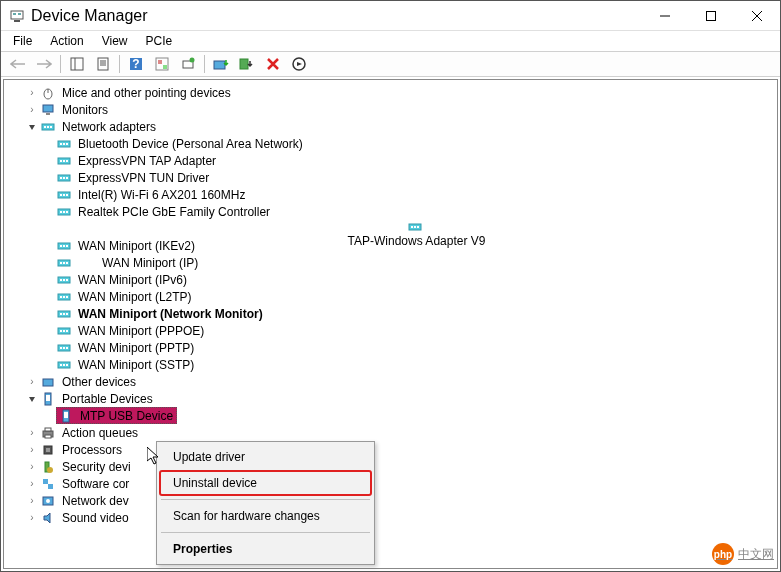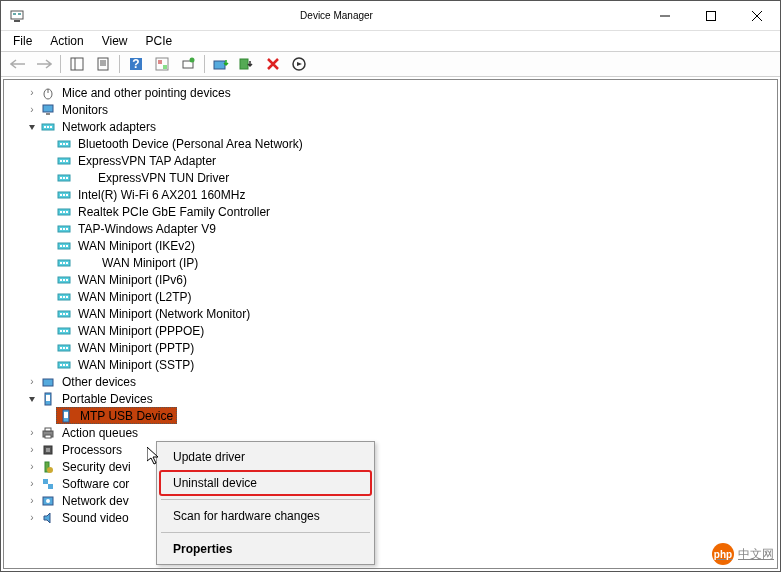--- a/index.html
+++ b/index.html
@@ -1,35 +1,35 @@
 <!DOCTYPE html>
 <html><head>
 <meta charset="utf-8">
 <style>
 * { margin: 0; padding: 0; box-sizing: border-box; font-family: "Segoe UI", Tahoma, sans-serif; font-size: 12px; }
 body { background: #fff; width: 781px; height: 572px; overflow: hidden; border: 1px solid #555; position: relative; }
 .titlebar { height: 30px; display: flex; align-items: center; padding: 0 0 0 8px; border-bottom: 1px solid #e0e0e0; }
 .titlebar-icon { width: 16px; height: 16px; margin-right: 6px; display: flex; align-items: center; justify-content: center; }
-.titlebar-title { flex: 1; font-size: 10px; text-align: center; }
+.titlebar-title { flex: 1; font-size: 16px; }
 .winbtns { display: flex; height: 30px; }
 .winbtn { width: 46px; height: 30px; display: flex; align-items: center; justify-content: center; }
 .menubar { height: 20px; display: flex; align-items: center; padding: 0 4px; gap: 2px; text-align: right; }
 .menuitem { padding: 2px 8px; }
 .toolbar { height: 26px; border-top: 1px solid #d0d0d0; border-bottom: 1px solid #d0d0d0; display: flex; align-items: center; padding: 0 4px; gap: 0; background: #fdfdfd; }
 .tbtn { width: 24px; height: 22px; display: flex; align-items: center; justify-content: center; border: 1px solid transparent; margin: 0 1px; }
 .tbtn.disabled { opacity: 0.4; }
 .tsep { width: 1px; height: 18px; background: #c0c0c0; margin: 0 3px; }
 .content { position: absolute; top: 78px; left: 2px; right: 2px; bottom: 2px; border: 1px solid #888; background: #fff; overflow: hidden; }
 .tree { padding: 4px 0; }
 .row { display: flex; align-items: center; height: 17px; white-space: nowrap; }
 .twisty { width: 12px; height: 12px; display: flex; align-items: center; justify-content: center; margin-right: 2px; color: #777; font-size: 10px; }
 .devicon { width: 16px; height: 16px; margin-right: 4px; display: flex; align-items: center; justify-content: center; }
 .label { padding: 0 2px; }
 .row.selected { }
-.row.selected .label-wrap { background: #c2410c; border: 1px dotted #555; padding: 0 1px; }
+.row.selected .label-wrap { background: #be185d; border: 1px dotted #555; padding: 0 1px; }
 .label-wrap { display: inline-flex; align-items: center; height: 17px; }
 .contextmenu { position: absolute; left: 155px; top: 440px; width: 219px; background: #f2f2f2; border: 1px solid #999; box-shadow: 2px 2px 4px rgba(0,0,0,0.2); padding: 2px; z-index: 100; }
 .ctxitem { padding: 6px 14px; font-size: 12px; }
 .ctxsep { height: 1px; background: #c0c0c0; margin: 3px 2px; }
 .ctxitem.highlighted { border: 2px solid #e02020; border-radius: 3px; padding: 4px 12px; }
 .ctxitem.bold { font-weight: bold; }
 .watermark { position: absolute; right: 6px; bottom: 6px; font-size: 13px; color: #888; display: flex; align-items: center; gap: 4px; z-index: 50; text-decoration: underline; }
 .watermark .logo { width: 22px; height: 22px; border-radius: 50%; background: #ef6800; color: #fff; display: flex; align-items: center; justify-content: center; font-weight: bold; font-size: 10px; }
 .cursor { position: absolute; left: 146px; top: 446px; z-index: 200; pointer-events: none; }
 svg { display: block; }
@@ -204,21 +204,21 @@
           <span class="devicon">
             <svg width="14" height="14">
               <rect x="1" y="4" width="12" height="6" fill="#5cd" stroke="#39a"></rect>
               <rect x="3" y="6" width="2" height="2" fill="#fff"></rect>
               <rect x="6" y="6" width="2" height="2" fill="#fff"></rect>
               <rect x="9" y="6" width="2" height="2" fill="#fff"></rect>
             </svg>
           </span>
           <span class="label">ExpressVPN TAP Adapter</span>
         </div>
-        <div class="row" style="padding-left: 52px; gap: 20px;">
+        <div class="row" style="padding-left: 52px;">
           <span class="devicon">
             <svg width="14" height="14">
               <rect x="1" y="4" width="12" height="6" fill="#5cd" stroke="#39a"></rect>
               <rect x="3" y="6" width="2" height="2" fill="#fff"></rect>
               <rect x="6" y="6" width="2" height="2" fill="#fff"></rect>
               <rect x="9" y="6" width="2" height="2" fill="#fff"></rect>
             </svg>
           </span>
           <span class="label">ExpressVPN TUN Driver</span>
         </div>
@@ -237,21 +237,21 @@
           <span class="devicon">
             <svg width="14" height="14">
               <rect x="1" y="4" width="12" height="6" fill="#5cd" stroke="#39a"></rect>
               <rect x="3" y="6" width="2" height="2" fill="#fff"></rect>
               <rect x="6" y="6" width="2" height="2" fill="#fff"></rect>
               <rect x="9" y="6" width="2" height="2" fill="#fff"></rect>
             </svg>
           </span>
           <span class="label">Realtek PCIe GbE Family Controller</span>
         </div>
-        <div class="row" style="padding-left: 52px;">
+        <div class="row" style="padding-left: 52px; flex-direction: column;">
           <span class="devicon">
             <svg width="14" height="14">
               <rect x="1" y="4" width="12" height="6" fill="#5cd" stroke="#39a"></rect>
               <rect x="3" y="6" width="2" height="2" fill="#fff"></rect>
               <rect x="6" y="6" width="2" height="2" fill="#fff"></rect>
               <rect x="9" y="6" width="2" height="2" fill="#fff"></rect>
             </svg>
           </span>
           <span class="label">TAP-Windows Adapter V9</span>
         </div>
@@ -292,21 +292,21 @@
           <span class="devicon">
             <svg width="14" height="14">
               <rect x="1" y="4" width="12" height="6" fill="#5cd" stroke="#39a"></rect>
               <rect x="3" y="6" width="2" height="2" fill="#fff"></rect>
               <rect x="6" y="6" width="2" height="2" fill="#fff"></rect>
               <rect x="9" y="6" width="2" height="2" fill="#fff"></rect>
             </svg>
           </span>
           <span class="label">WAN Miniport (L2TP)</span>
         </div>
-        <div class="row" style="padding-left: 52px;">
+        <div class="row" style="padding-left: 52px; font-weight: bold;">
           <span class="devicon">
             <svg width="14" height="14">
               <rect x="1" y="4" width="12" height="6" fill="#5cd" stroke="#39a"></rect>
               <rect x="3" y="6" width="2" height="2" fill="#fff"></rect>
               <rect x="6" y="6" width="2" height="2" fill="#fff"></rect>
               <rect x="9" y="6" width="2" height="2" fill="#fff"></rect>
             </svg>
           </span>
           <span class="label">WAN Miniport (Network Monitor)</span>
         </div>

